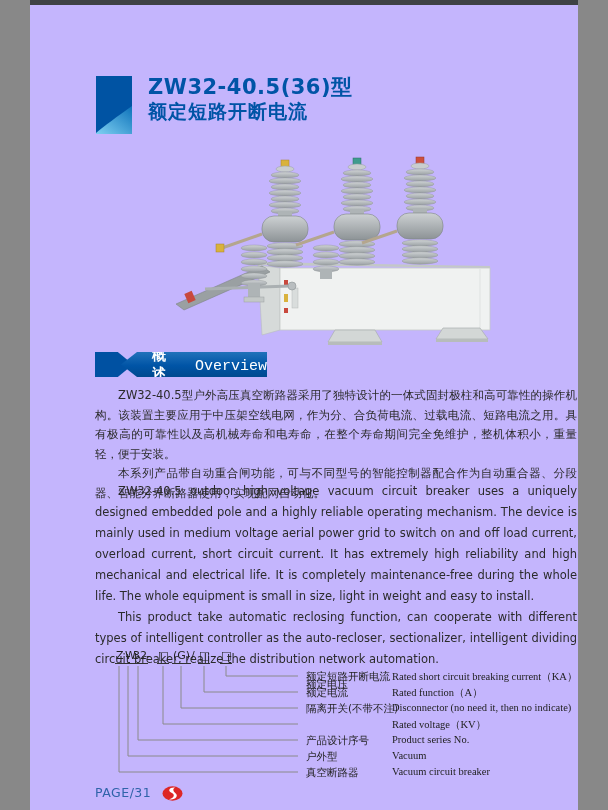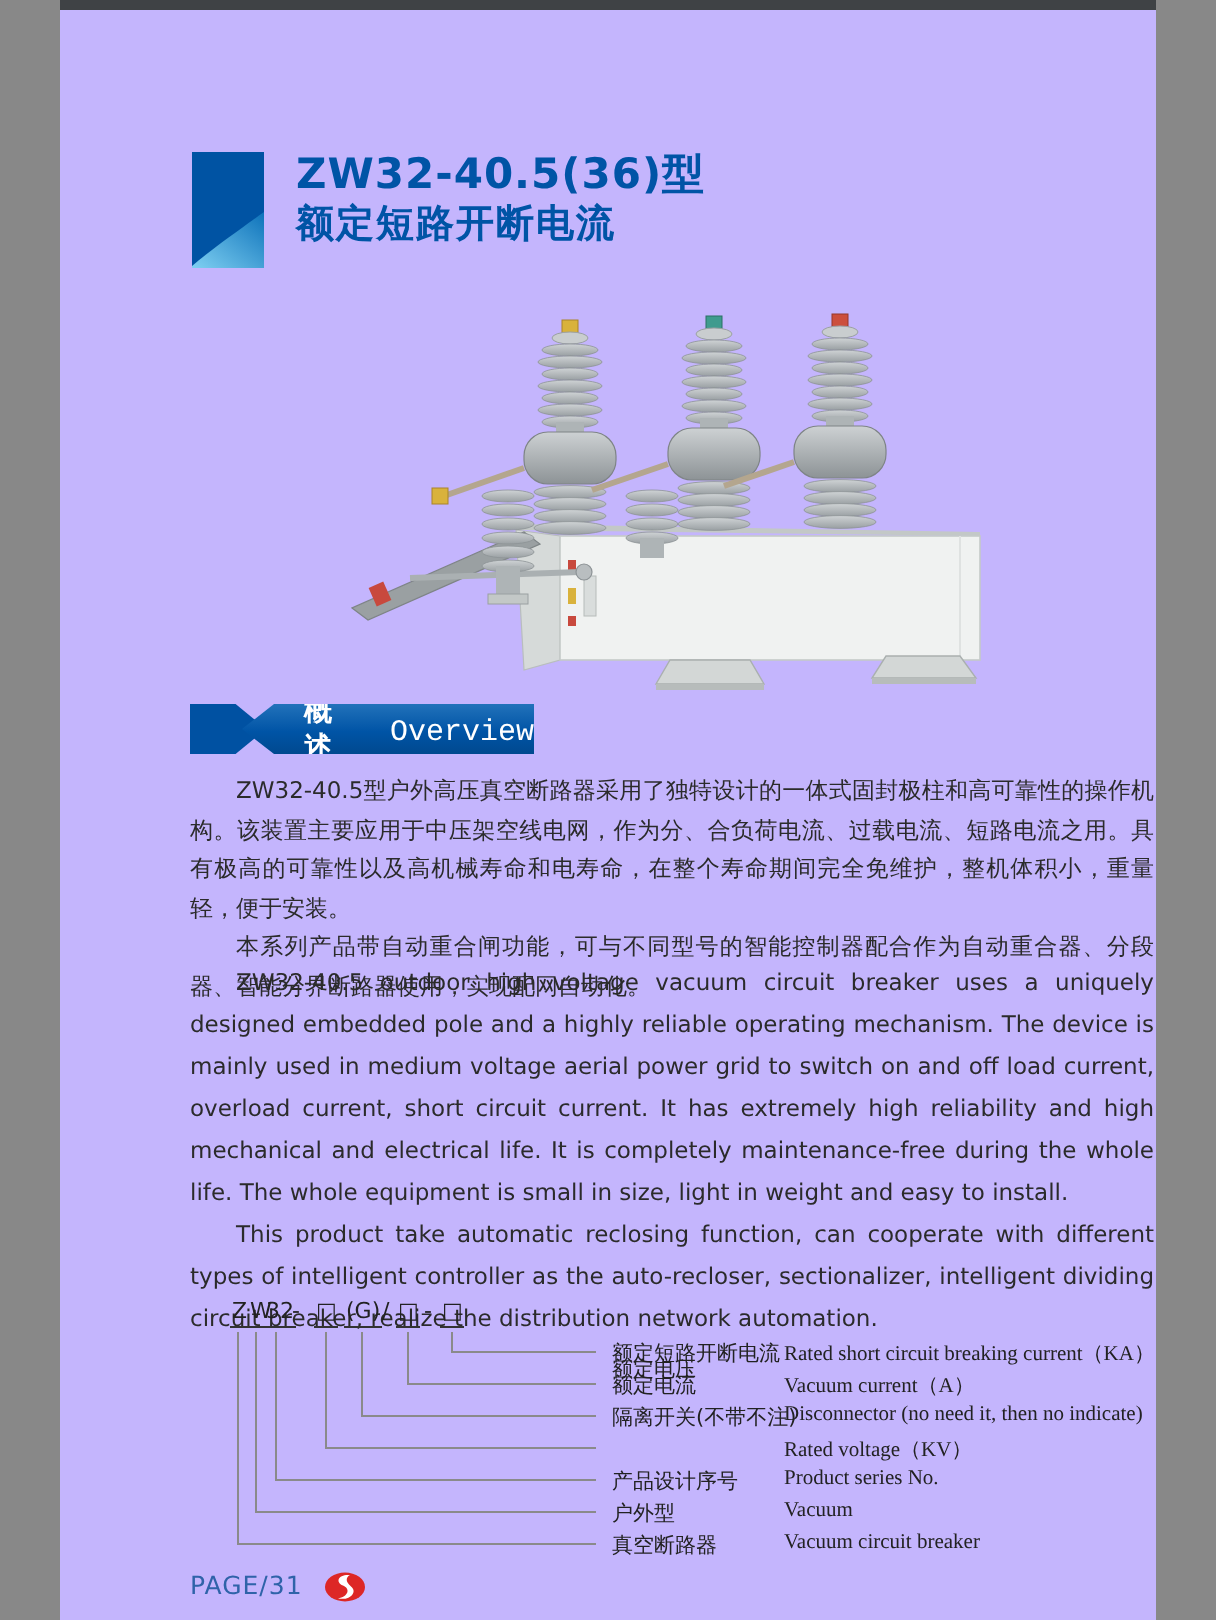--- a/index.html
+++ b/index.html
@@ -233,21 +233,21 @@
       <polyline points="133,666 133,724  268,724"></polyline>
       <polyline points="108,666 108,740  268,740"></polyline>
       <polyline points="98,666  98,756   268,756"></polyline>
       <polyline points="89,666  89,772   268,772"></polyline>
     </g>
   </svg>
 
   <div class="dlabel-cn" style="top:670px">额定短路开断电流</div>
   <div class="dlabel-en" style="top:670px">Rated short circuit breaking current（KA）</div>
   <div class="dlabel-cn" style="top:686px">额定电流</div>
-  <div class="dlabel-en" style="top:686px">Vacuum current（A）</div>
+  <div class="dlabel-en" style="top:686px">Rated function（A）</div>
   <div class="dlabel-cn" style="top:702px">隔离开关(不带不注)</div>
   <div class="dlabel-en" style="top:702px">Disconnector (no need it, then no indicate)</div>
   <div class="dlabel-cn" style="top:678px">额定电压</div>
   <div class="dlabel-en" style="top:718px">Rated voltage（KV）</div>
   <div class="dlabel-cn" style="top:734px">产品设计序号</div>
   <div class="dlabel-en" style="top:734px">Product series No.</div>
   <div class="dlabel-cn" style="top:750px">户外型</div>
   <div class="dlabel-en" style="top:750px">Vacuum</div>
   <div class="dlabel-cn" style="top:766px">真空断路器</div>
   <div class="dlabel-en" style="top:766px">Vacuum circuit breaker</div>

